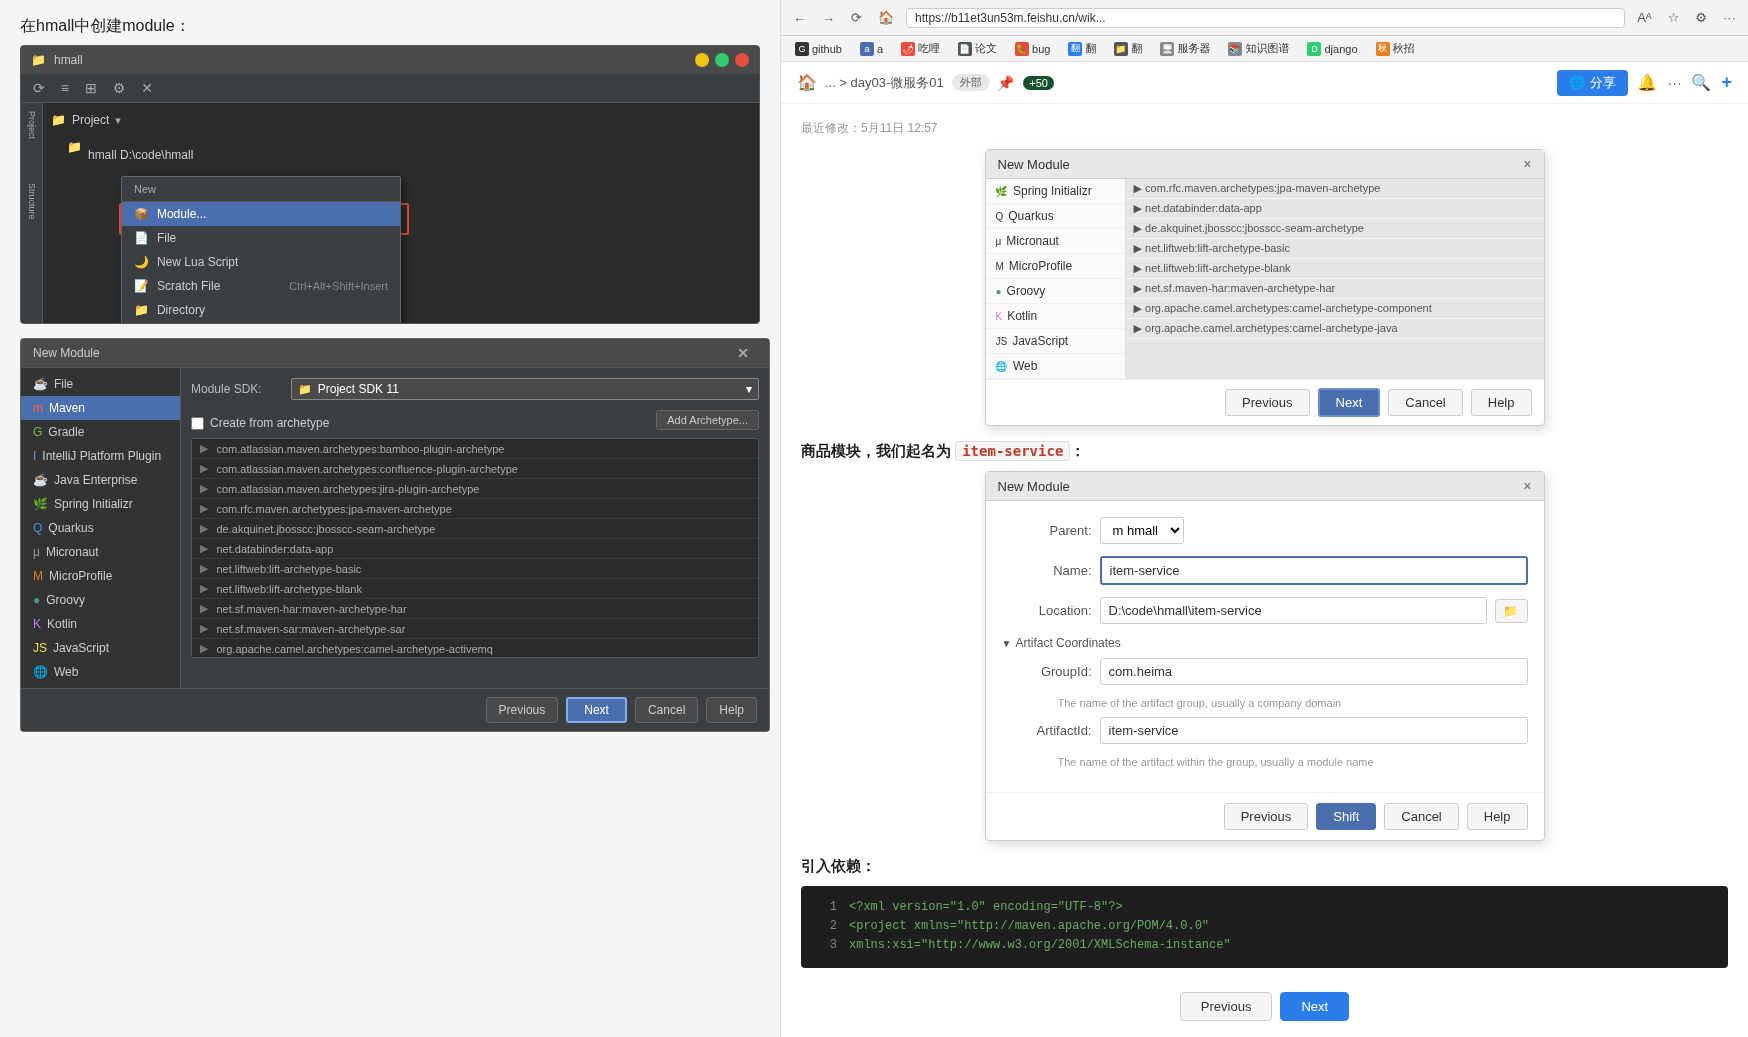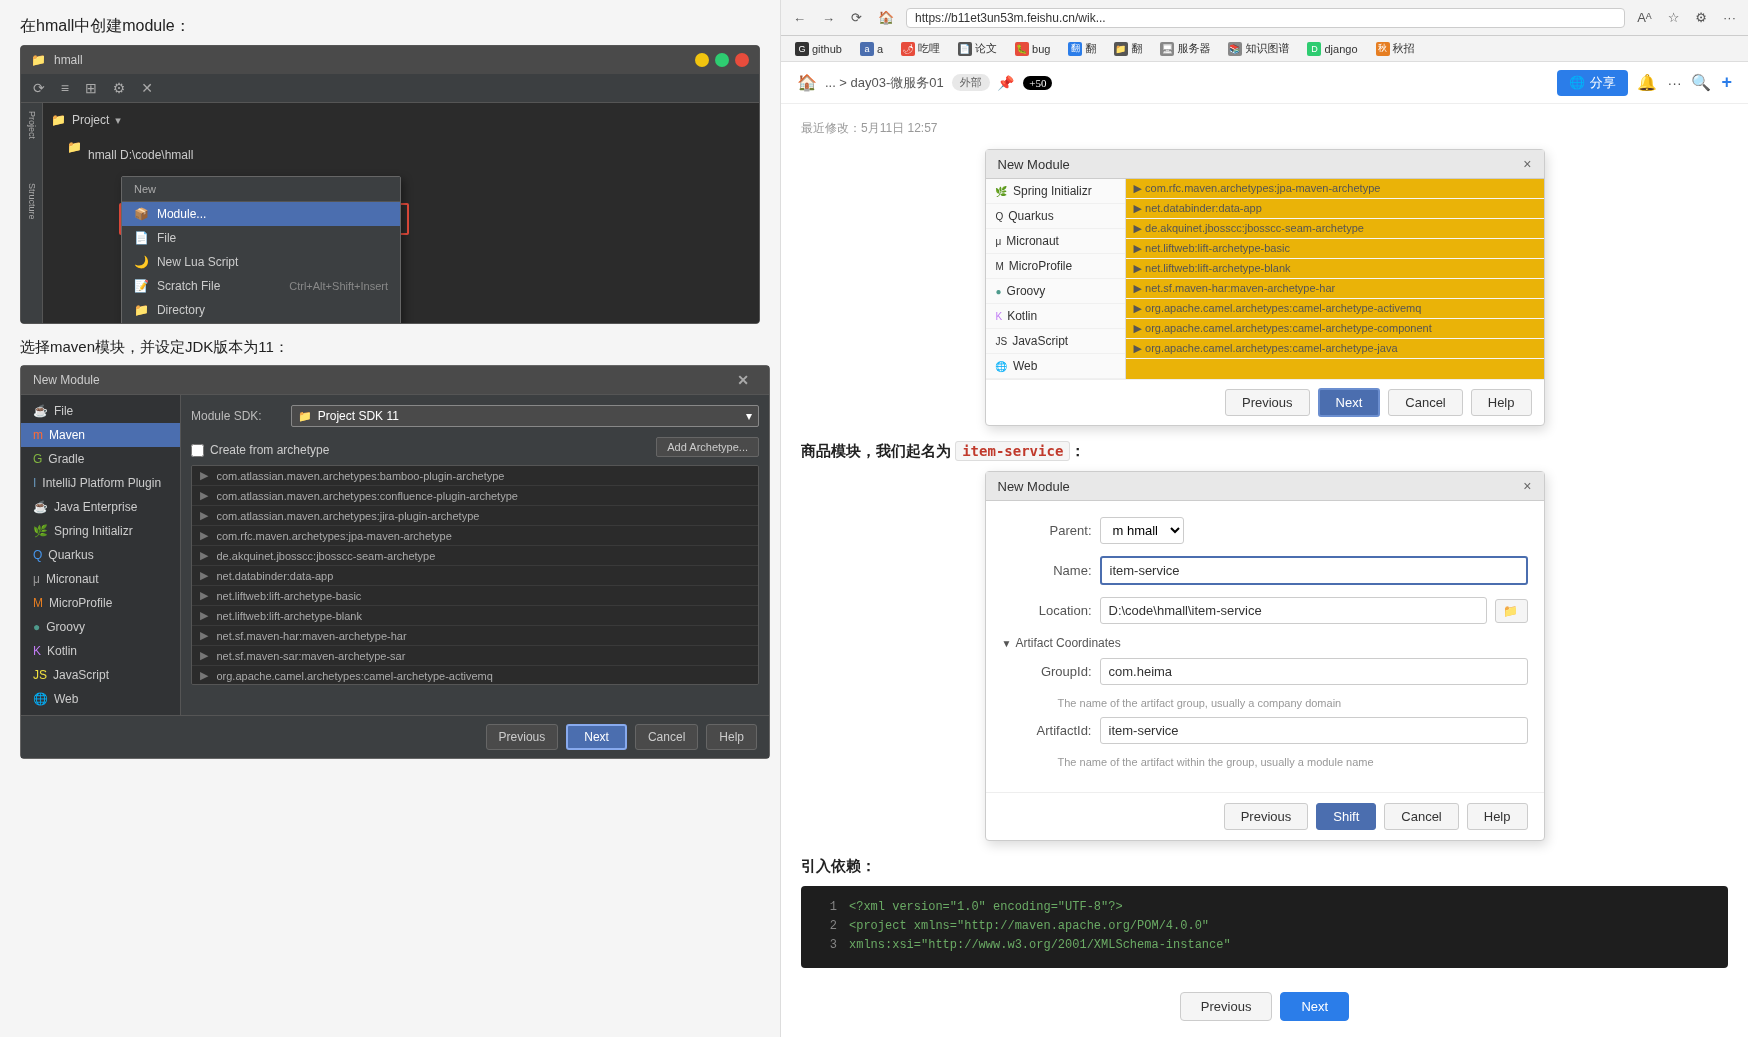--- a/index.html
+++ b/index.html
@@ -375,26 +375,25 @@
       color: #fff;
       border-radius: 4px;
       padding: 4px 12px;
       font-size: 13px;
       cursor: pointer;
       display: flex;
       align-items: center;
       gap: 4px;
     }
     .feishu-count-badge {
-      background: #000000;
+      background: #14532d;
       color: #fff;
       border-radius: 10px;
       padding: 1px 6px;
       font-size: 11px;
-      font-family: Liberation Serif, serif;
     }
 
     .feishu-main {
       flex: 1;
       overflow-y: auto;
       padding: 16px 20px;
       background: #fff;
     }
 
     
@@ -734,23 +733,20 @@
       <div class="submenu-item">
         
         
       </div>
 
     </div>
 
     <div style="position:absolute;top:157px;left:98px;width:290px;height:32px;border:2px solid #e74c3c;border-radius:2px;pointer-events:none;"></div>
   </div>
 
-  <div class="step2-heading">
-    <span>选择maven模块，并设定JDK版本为11：</span>
-  </div>
 
   <div class="new-module-dialog">
     <div class="dialog-titlebar">
       <span class="dtitle">New Module</span>
       <span style="margin-left:auto;font-size:14px;color:#aaa;cursor:pointer;margin-right:8px;font-weight:bold;">✕</span>
     </div>
     <div class="dialog-body">
 
       <div class="dialog-left-list">
         <div class="dlist-item">
@@ -996,28 +992,27 @@
           <div class="right-arch-item">
             <span style="font-size:10px;">JS</span>
             <span>JavaScript</span>
           </div>
           <div class="right-arch-item">
             <span style="font-size:10px;">🌐</span>
             <span>Web</span>
           </div>
         </div>
 
-        <div style="flex:1;overflow-y:auto;background:#eab308;">
+        <div style="flex:1;overflow-y:auto;background:#e5e5e5;">
           <div class="right-arch-entry">▶ <span>com.rfc.maven.archetypes:jpa-maven-archetype</span></div>
           <div class="right-arch-entry">▶ <span>net.databinder:data-app</span></div>
           <div class="right-arch-entry">▶ <span>de.akquinet.jbosscc:jbosscc-seam-archetype</span></div>
           <div class="right-arch-entry">▶ <span>net.liftweb:lift-archetype-basic</span></div>
           <div class="right-arch-entry">▶ <span>net.liftweb:lift-archetype-blank</span></div>
           <div class="right-arch-entry">▶ <span>net.sf.maven-har:maven-archetype-har</span></div>
-          <div class="right-arch-entry">▶ <span>org.apache.camel.archetypes:camel-archetype-activemq</span></div>
           <div class="right-arch-entry">▶ <span>org.apache.camel.archetypes:camel-archetype-component</span></div>
           <div class="right-arch-entry">▶ <span>org.apache.camel.archetypes:camel-archetype-java</span></div>
         </div>
       </div>
       <div class="right-dialog-footer" style="border-top:1px solid #eee;padding:8px 12px;">
         <button class="nm-btn">Previous</button>
         <button class="nm-btn primary" style="border:2px solid #6b8ecf;">Next</button>
         <button class="nm-btn">Cancel</button>
         <button class="nm-btn">Help</button>
       </div>

